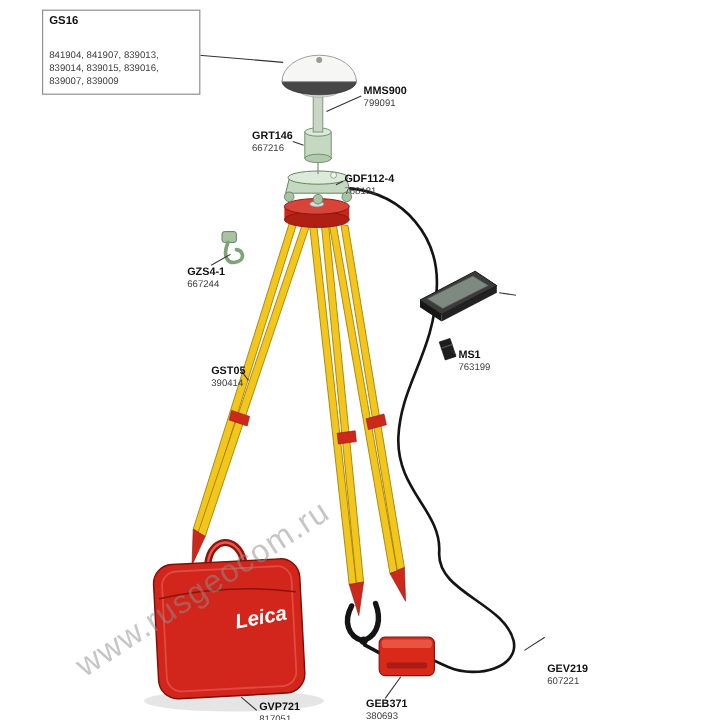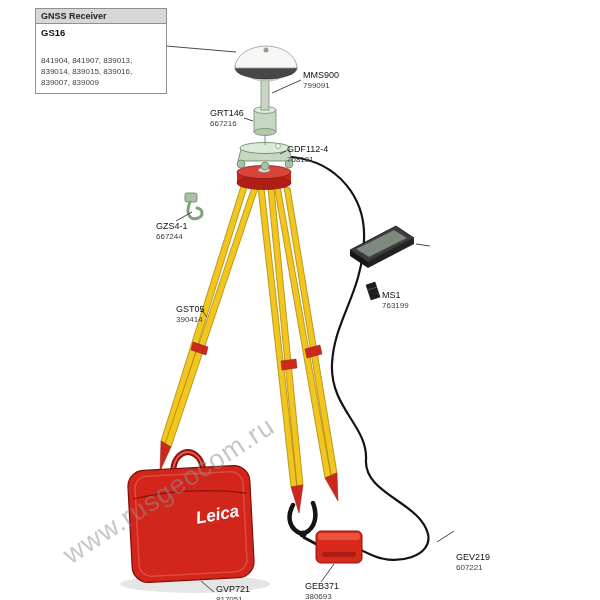--- a/index.html
+++ b/index.html
@@ -13,21 +13,21 @@
     font-size:27px;color:#8f8f8f;opacity:.5;letter-spacing:1px;
     white-space:nowrap;z-index:4;pointer-events:none;
   }
   .callout{position:absolute;border:1px solid #8f8f8f;background:#fff;z-index:3}
   .co-header{background:#d7d7d7;border-bottom:1px solid #8f8f8f;font-weight:bold;font-size:9px;padding:2px 5px;color:#222}
   .co-body{padding:3px 5px 5px}
   .co-name{font-weight:bold;font-size:9.5px;color:#111}
   .co-nums{font-size:8px;color:#3c3c3c;line-height:1.35;margin-top:18px}
   .co-sub{margin-top:3px}
   .lbl{position:absolute;z-index:3}
-  .lbl-name{font-weight:normal;font-size:9px;color:#111;line-height:1.2}
+  .lbl-name{font-weight:bold;font-size:9px;color:#111;line-height:1.2}
   .lbl-num{font-size:8px;color:#3c3c3c;line-height:1.2}
 </style>
 </head>
 <body>
 
 <div class="stage">
 
   <svg class="illus" width="600" height="600" viewBox="0 0 600 600">
 
     <g>
@@ -129,21 +129,20 @@
       <line x1="380" y1="296" x2="376" y2="292"></line>
       <line x1="454" y1="531" x2="437" y2="542"></line>
       <line x1="321" y1="582" x2="334" y2="564"></line>
       <line x1="214" y1="592" x2="201" y2="581"></line>
     </g>
   </svg>
 
   <div class="watermark">www.rusgeocom.ru</div>
 
   <div class="callout" style="left:35px;top:8px;width:132px">
-    <div class="co-header">GNSS Receiver</div>
     <div class="co-body">
       <div class="co-name">GS16</div>
       <div class="co-nums">841904, 841907, 839013, 839014, 839015, 839016, 839007, 839009</div>
     </div>
   </div>
 
 
   <div class="lbl" style="left:303px;top:70px">
     <div class="lbl-name">MMS900</div>
     <div class="lbl-num">799091</div>

